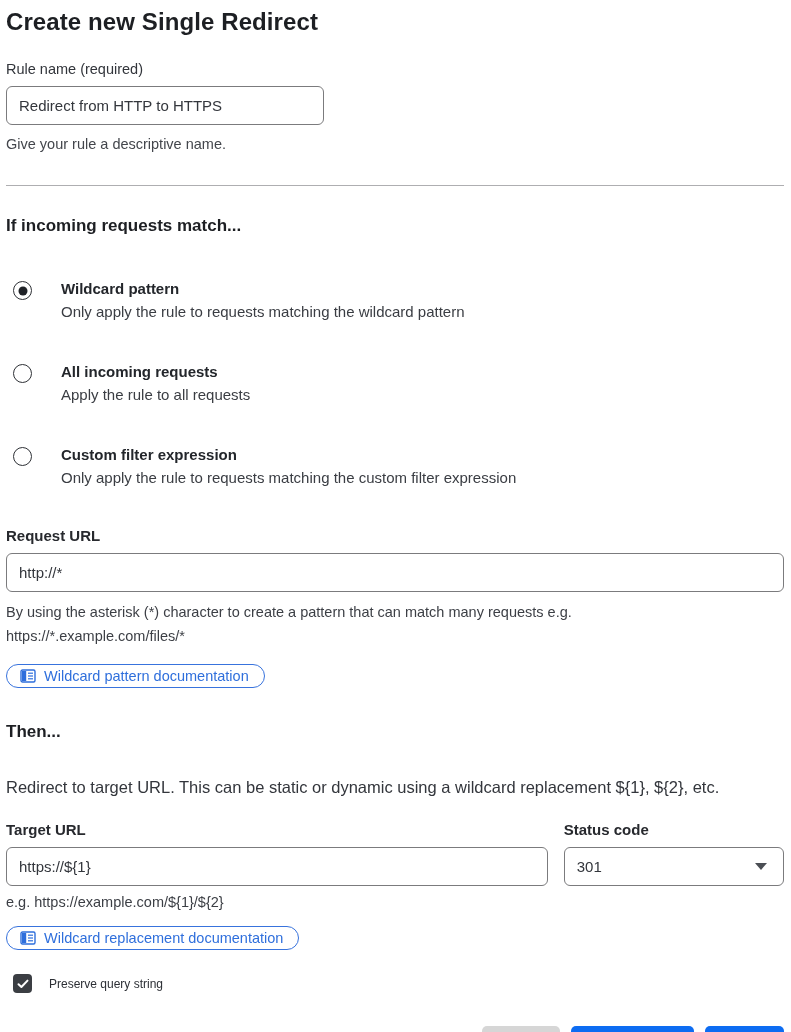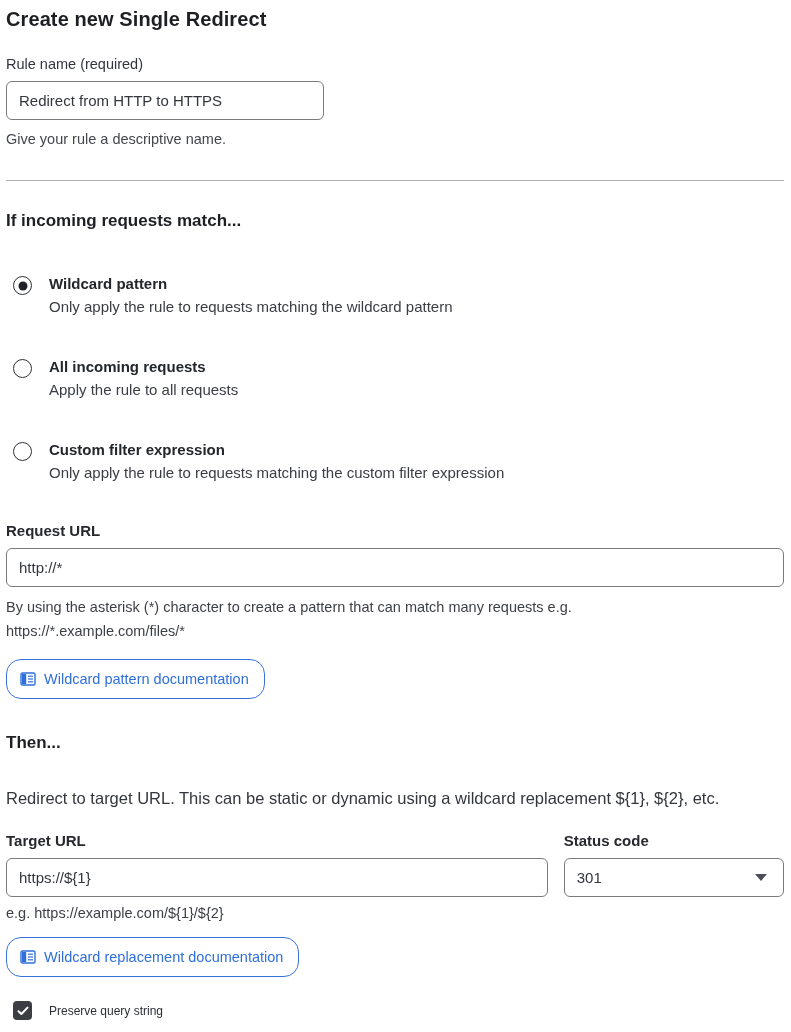--- a/index.html
+++ b/index.html
@@ -6,21 +6,21 @@
   html, body { width: 791px; background: #ffffff; }
   body {
     font-family: "Liberation Sans", "DejaVu Sans", sans-serif;
     color: #2b2e33;
     padding: 8px 7px 10px 6px;
     width: 791px;
     height: 1032px;
     overflow: hidden;
   }
   .page-title {
-    font-size: 20px;
+    font-size: 24px;
     font-weight: 700;
     color: #1d1f23;
     letter-spacing: 0.1px;
   }
   .field-label {
     font-size: 14.5px;
     color: #32353b;
     margin-top: 25px;
     margin-bottom: 9px;
   }
@@ -54,20 +54,21 @@
     font-weight: 700;
     color: #1d1f23;
     margin-top: 30px;
   }
   .radio-group { margin-top: 42px; }
   .radio-item {
     display: flex;
     align-items: flex-start;
     margin-bottom: 38px;
     cursor: pointer;
+    gap: 12px;
   }
   .radio-circle {
     width: 19px;
     height: 19px;
     border: 1.5px solid #2e3136;
     border-radius: 50%;
     margin-top: 3px;
     margin-left: 7px;
     flex: 0 0 auto;
     position: relative;
@@ -112,21 +113,21 @@
     display: inline-flex;
     align-items: center;
     gap: 8px;
     border: 1px solid #3873dd;
     border-radius: 15px;
     background: #fff;
     color: #2f6fdc;
     font-size: 14.5px;
     font-family: "Liberation Sans", sans-serif;
     padding: 0 15px 0 13px;
-    height: 40px;
+    height: 24px;
     margin-top: 16px;
     cursor: pointer;
   }
   .doc-pill svg { display: block; }
   .then-heading { margin-top: 34px; }
   .then-desc {
     font-size: 16.5px;
     color: #33363c;
     margin-top: 33px;
     line-height: 24px;

